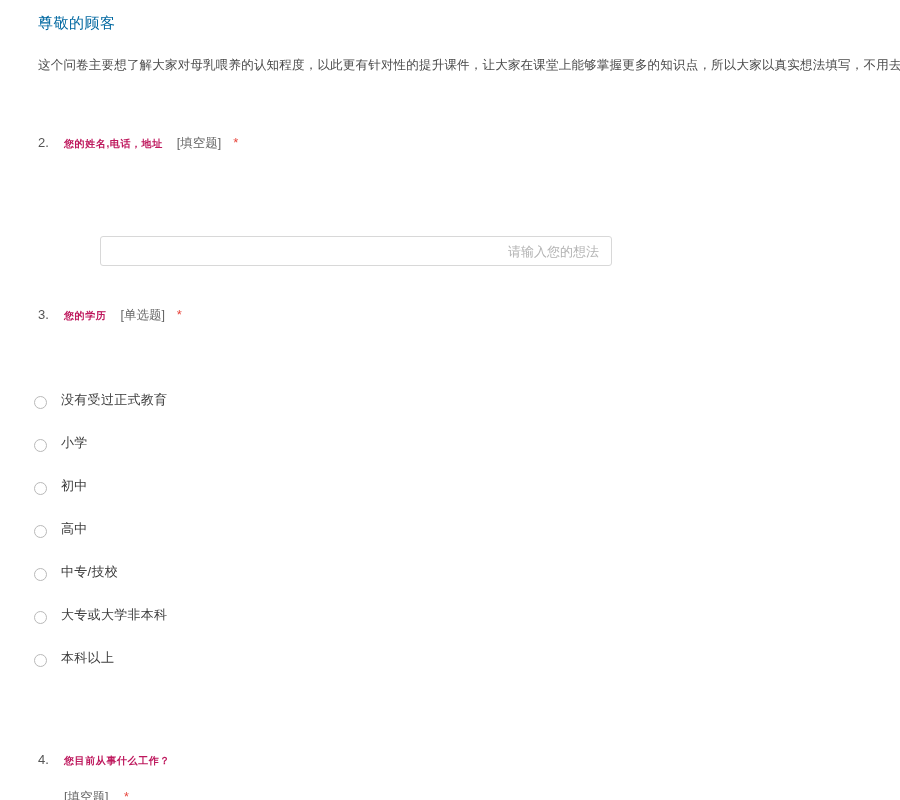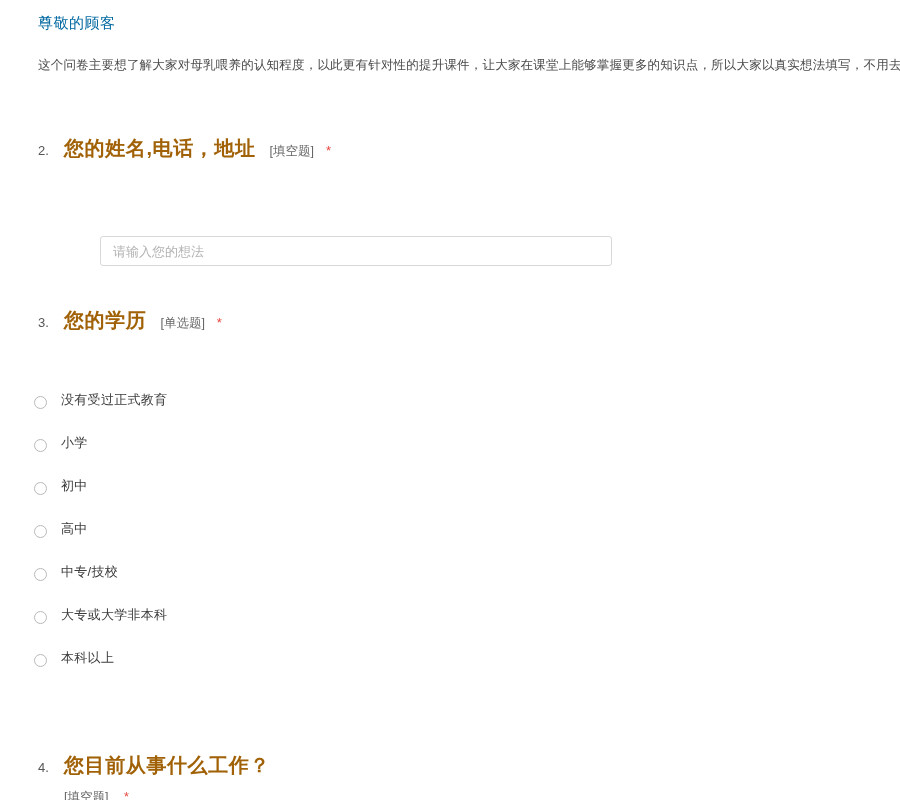--- a/index.html
+++ b/index.html
@@ -51,23 +51,23 @@
     align-items: baseline;
     white-space: nowrap;
   }
   .q-num {
     font-size: 13px;
     color: #555555;
     width: 26px;
     flex: 0 0 26px;
   }
   .q-title {
-    font-size: 20px;
+    font-size: 10px;
     font-weight: bold;
-    color: #a16207;
+    color: #be185d;
     letter-spacing: 0.6px;
   }
   .q-type {
     font-size: 12.5px;
     color: #666666;
     margin-left: 14px;
   }
   .q-required {
     font-size: 13px;
     color: #e8453c;
@@ -130,21 +130,21 @@
   <div class="intro-desc">这个问卷主要想了解大家对母乳喂养的认知程度，以此更有针对性的提升课件，让大家在课堂上能够掌握更多的知识点，所以大家以真实想法填写，不用去查资料</div>
 
   <div class="question" style="top:135px;">
     <div class="q-head">
       <span class="q-num">2.</span>
       <span class="q-title">您的姓名,电话，地址</span>
       <span class="q-type">[填空题]</span>
       <span class="q-required">*</span>
     </div>
   </div>
-  <input class="text-input" style="left: 100px; top: 236px;" placeholder="请输入您的想法">
+  <input class="text-input" style="left: 100px; top: 236px; text-align: right;" placeholder="请输入您的想法">
 
   <div class="question" style="top:307px;">
     <div class="q-head">
       <span class="q-num">3.</span>
       <span class="q-title">您的学历</span>
       <span class="q-type">[单选题]</span>
       <span class="q-required">*</span>
     </div>
   </div>
 

